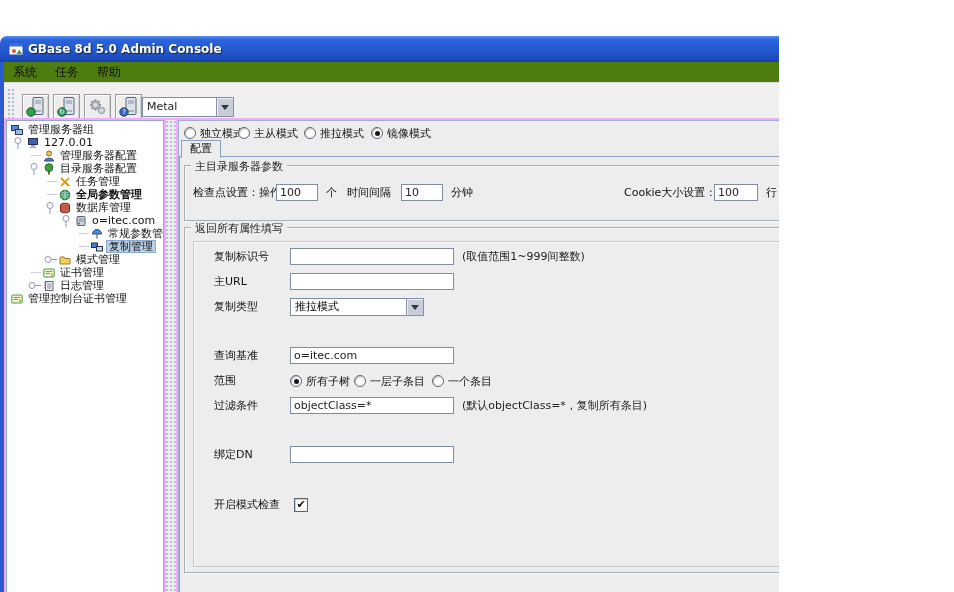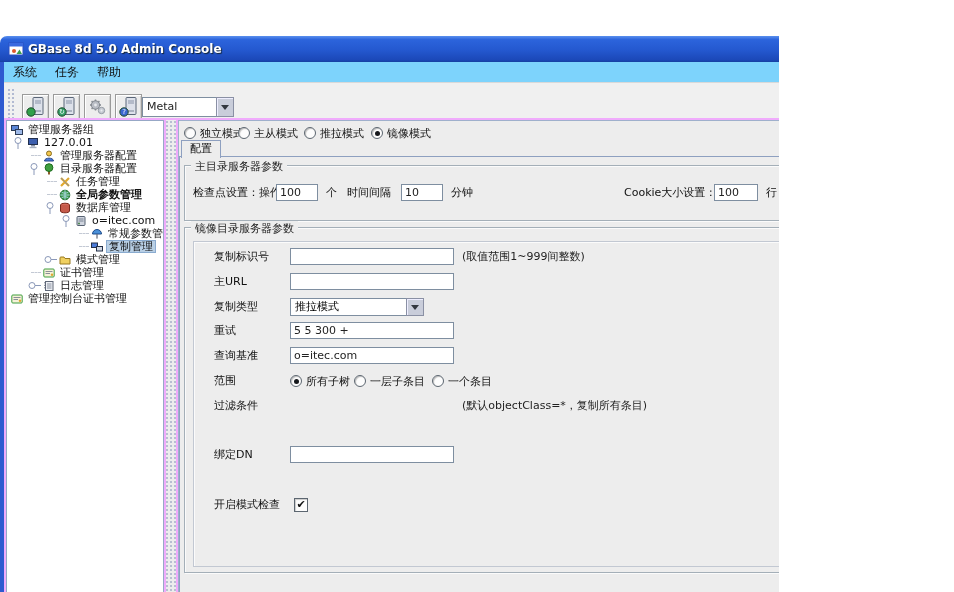--- a/index.html
+++ b/index.html
@@ -12,21 +12,21 @@
   .titlebar .title{color:#fff;font-size:12px;font-weight:bold;text-shadow:1px 1px 1px #123;white-space:nowrap;}
   .winbtns{margin-left:auto;display:flex;gap:2px;}
   .wbtn{width:21px;height:19px;border-radius:3px;border:1px solid rgba(255,255,255,.75);
     color:#fff;font-size:11px;line-height:17px;text-align:center;box-sizing:border-box;
     background:linear-gradient(180deg,#7da2f2 0%,#3a68dd 45%,#2a55c8 100%);font-weight:bold;}
   .wbtn.close{background:linear-gradient(180deg,#f09a72 0%,#dd5226 45%,#c03a12 100%);}
   
   .frame{position:absolute;left:0;top:26px;width:954px;height:566px;box-sizing:border-box;
     border:4px solid #2e5ad0;border-top:none;background:#ededed;}
   
-  .menubar{position:absolute;left:0;top:0;width:946px;height:20px;background:#7dd3fc;
+  .menubar{position:absolute;left:0;top:0;width:946px;height:20px;background:#4d7c0f;
     border-bottom:1px solid #d9d9d9;display:flex;align-items:center;font-size:12px;color:#111;}
   .menu-item{padding:2px 9px;cursor:default;}
   
   .toolbar{position:absolute;left:0;top:21px;width:946px;height:42px;background:#f0f0f0;
     border-bottom:1px solid #d2d2d2;}
   .grip{position:absolute;left:3px;top:5px;width:8px;height:32px;
     background-image:radial-gradient(#b2bad2 32%,transparent 33%);background-size:4px 4px;}
   .tbtn{position:absolute;top:11px;width:27px;height:27px;background:#ededed;border:1px solid #9a9a9a;
     box-shadow:inset 1px 1px 0 #fff,inset -1px -1px 0 #d2d2d2;box-sizing:border-box;}
   .tbtn svg{display:block;margin:1px auto;}
@@ -349,43 +349,39 @@
             <span class="flabel" style="left:141px;top:18px">个</span>
             <span class="flabel" style="left:162px;top:18px">时间间隔</span>
             <span class="tf" style="left:216px;top:18px;width:42px">10</span>
             <span class="flabel" style="left:266px;top:18px">分钟</span>
             <span class="flabel" style="left:439px;top:18px">Cookie大小设置：</span>
             <span class="tf" style="left:529px;top:18px;width:44px">100</span>
             <span class="flabel" style="left:581px;top:18px">行</span>
           </div>
 
           <div class="groupbox gb2">
-            <span class="gb-title">镜像目录服务器参数</span>
+            <span class="gb-title">返回所有属性填写</span>
             <div class="inner" id="mirror-form">
                 <div class="form-row" style="top: 6px; text-decoration: underline;">
                   <span class="flabel" style="left: 20px;">复制标识号</span>
                   <span class="tf" style="left: 96px; width: 164px;"></span>
                   <span class="hint">(取值范围1~999间整数)</span>
                 </div>
                 <div class="form-row" style="top: 31px;">
                   <span class="flabel" style="left: 20px;">主URL</span>
                   <span class="tf" style="left: 96px; width: 164px;"></span>
                 </div>
                 <div class="form-row" style="top: 56px;">
                   <span class="flabel" style="left: 20px;">复制类型</span>
                   <span class="combo">
                     <span class="val">推拉模式</span>
                     <span class="combo-btn">
                       <span class="arrow-down"></span>
                     </span>
                   </span>
-                </div>
-                <div class="form-row" style="top: 80px;">
-                  <span class="flabel" style="left: 20px;">重试</span>
-                  <span class="tf" style="left: 96px; width: 164px;">5 5 300 +</span>
                 </div>
                 <div class="form-row" style="top: 105px;">
                   <span class="flabel" style="left: 20px;">查询基准</span>
                   <span class="tf" style="left: 96px; width: 164px;">o=itec.com</span>
                 </div>
                 <div class="form-row" style="top: 130px;">
                   <span class="flabel" style="left: 20px;">范围</span>
                   <span class="mode-opt" style="left: 96px; top: 2px;">
                     <span class="radio sel"></span>
                     <span>所有子树</span>
@@ -394,20 +390,21 @@
                     <span class="radio"></span>
                     <span>一层子条目</span>
                   </span>
                   <span class="mode-opt" style="left: 238px; top: 2px;">
                     <span class="radio"></span>
                     <span>一个条目</span>
                   </span>
                 </div>
                 <div class="form-row" style="top: 155px;">
                   <span class="flabel" style="left: 20px;">过滤条件</span>
+                  <span class="tf" style="left: 96px; width: 164px;">objectClass=*</span>
                   <span class="hint">(默认objectClass=*，复制所有条目)</span>
                 </div>
                 <div class="form-row" style="top: 204px;">
                   <span class="flabel" style="left: 20px;">绑定DN</span>
                   <span class="tf" style="left: 96px; width: 164px;"></span>
                 </div>
                 <div class="form-row" style="top: 254px;">
                   <span class="flabel" style="left: 20px;">开启模式检查</span>
                   <span class="checkbox">✔</span>
                 </div>

